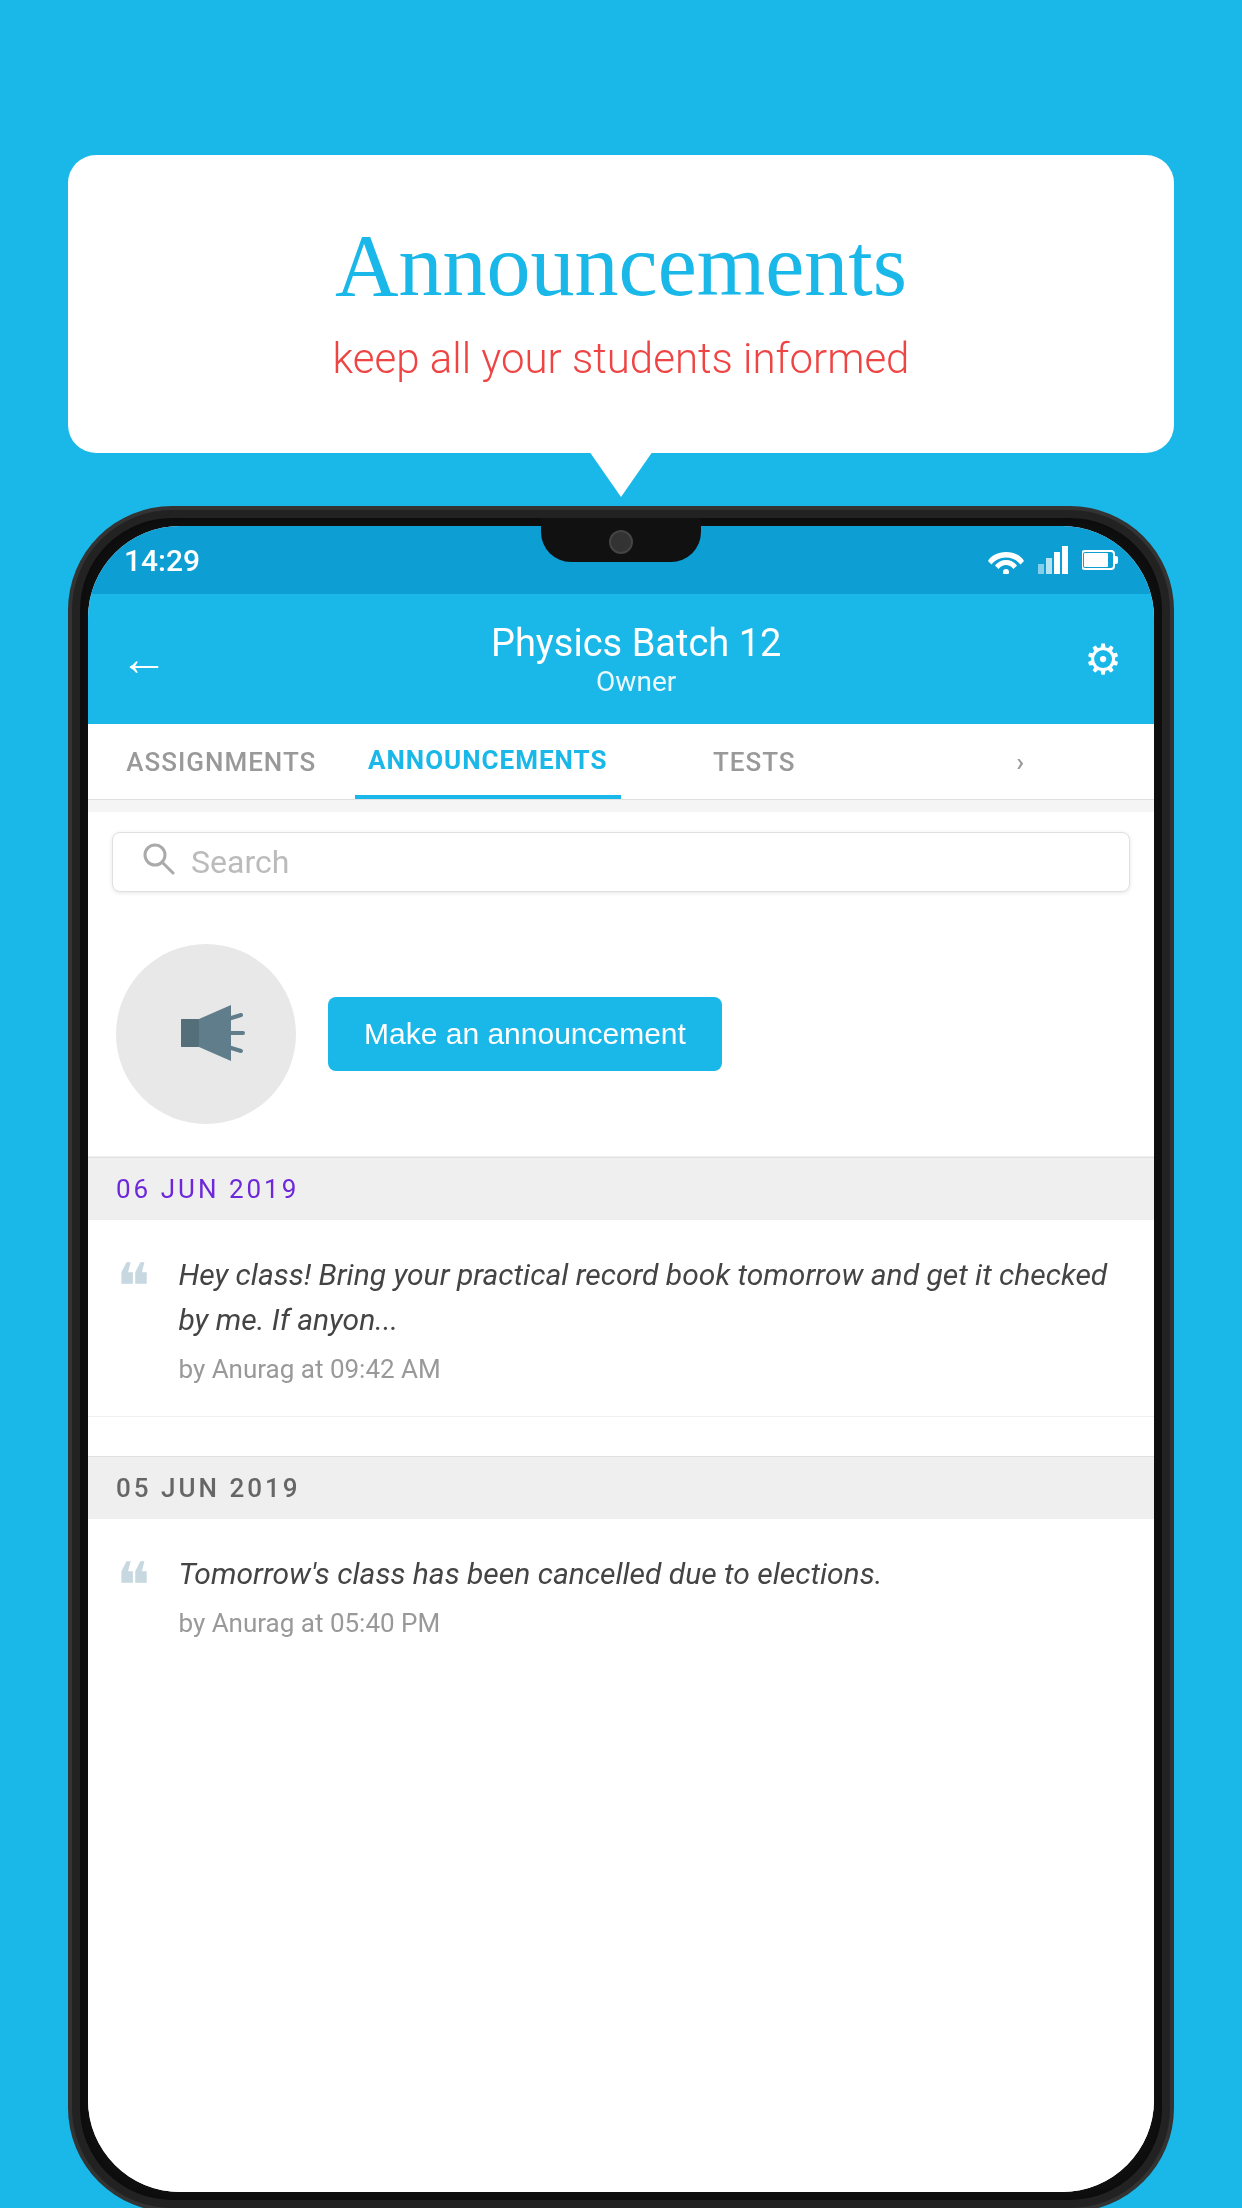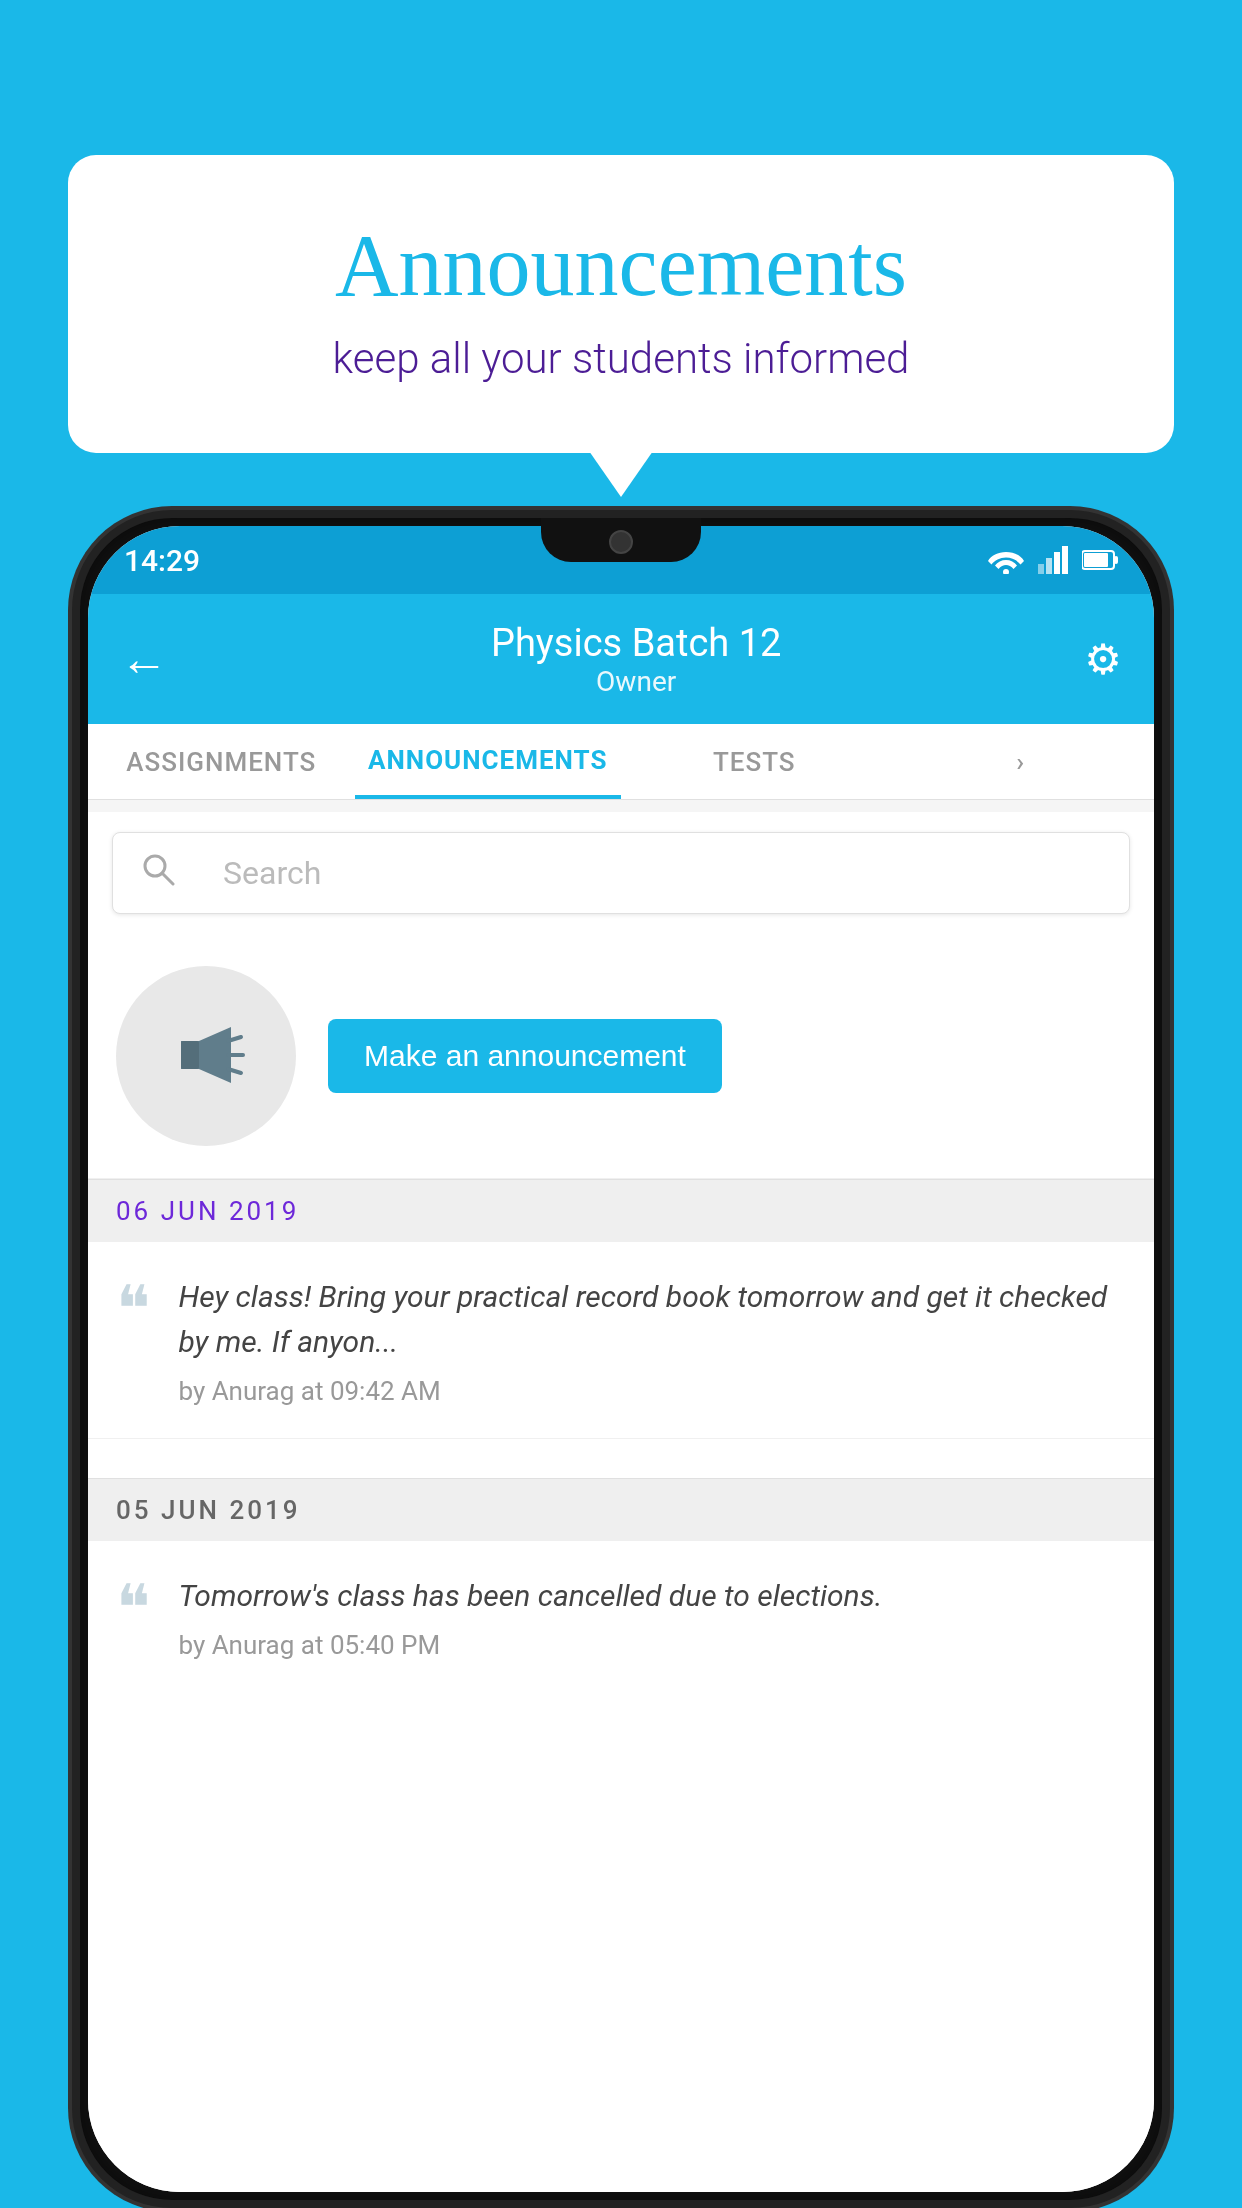--- a/index.html
+++ b/index.html
@@ -49,21 +49,21 @@
     .bubble-title {
       font-size: 88px;
       font-weight: 400;
       color: #1ab8e8;
       margin-bottom: 18px;
       font-family: Georgia, 'Times New Roman', serif;
     }
 
     .bubble-subtitle {
       font-size: 42px;
-      color: #4c1d95;
+      color: #ef4444;
       font-weight: 300;
     }
 
     
     .phone-outer {
       position: absolute;
       top: 510px;
       left: 72px;
       right: 72px;
       bottom: 0;
@@ -271,26 +271,25 @@
       background: #fff;
       overflow-y: auto;
     }
 
     
     .search-bar {
       margin: 20px 24px;
       background: #fff;
       border: 1px solid #e0e0e0;
       border-radius: 8px;
-      height: 82px;
+      height: 60px;
       display: flex;
       align-items: center;
       padding: 0 28px;
       box-shadow: 0 1px 4px rgba(0,0,0,0.1);
-      gap: 32px;
     }
 
     .search-icon-wrap {
       color: #aaa;
       font-size: 36px;
       margin-right: 16px;
     }
 
     .search-text {
       font-size: 32px;

